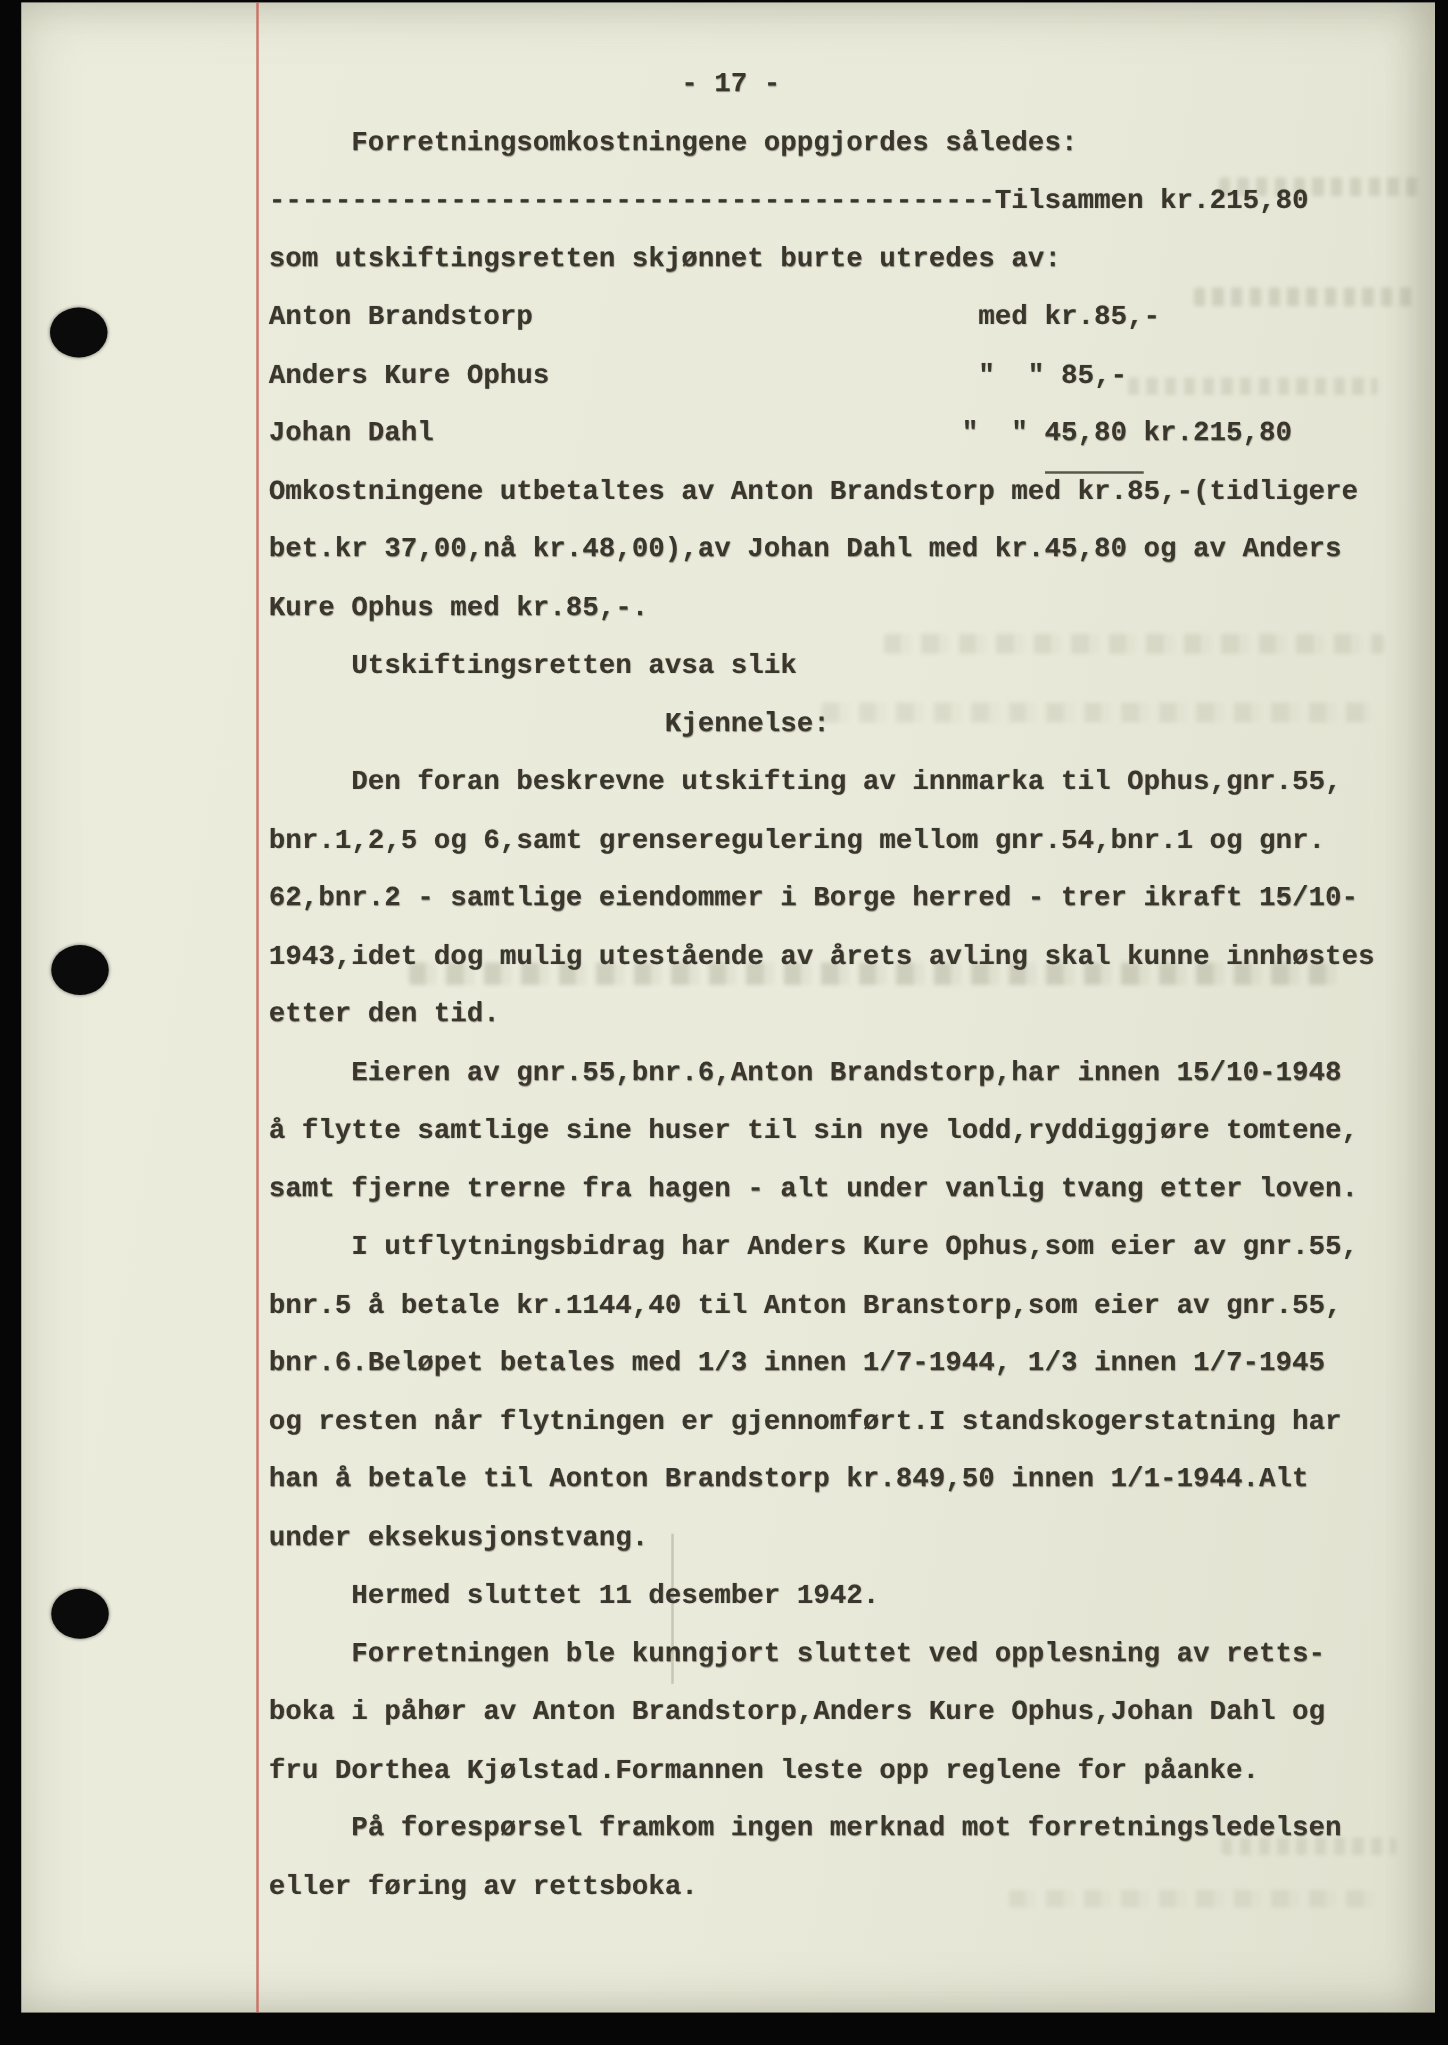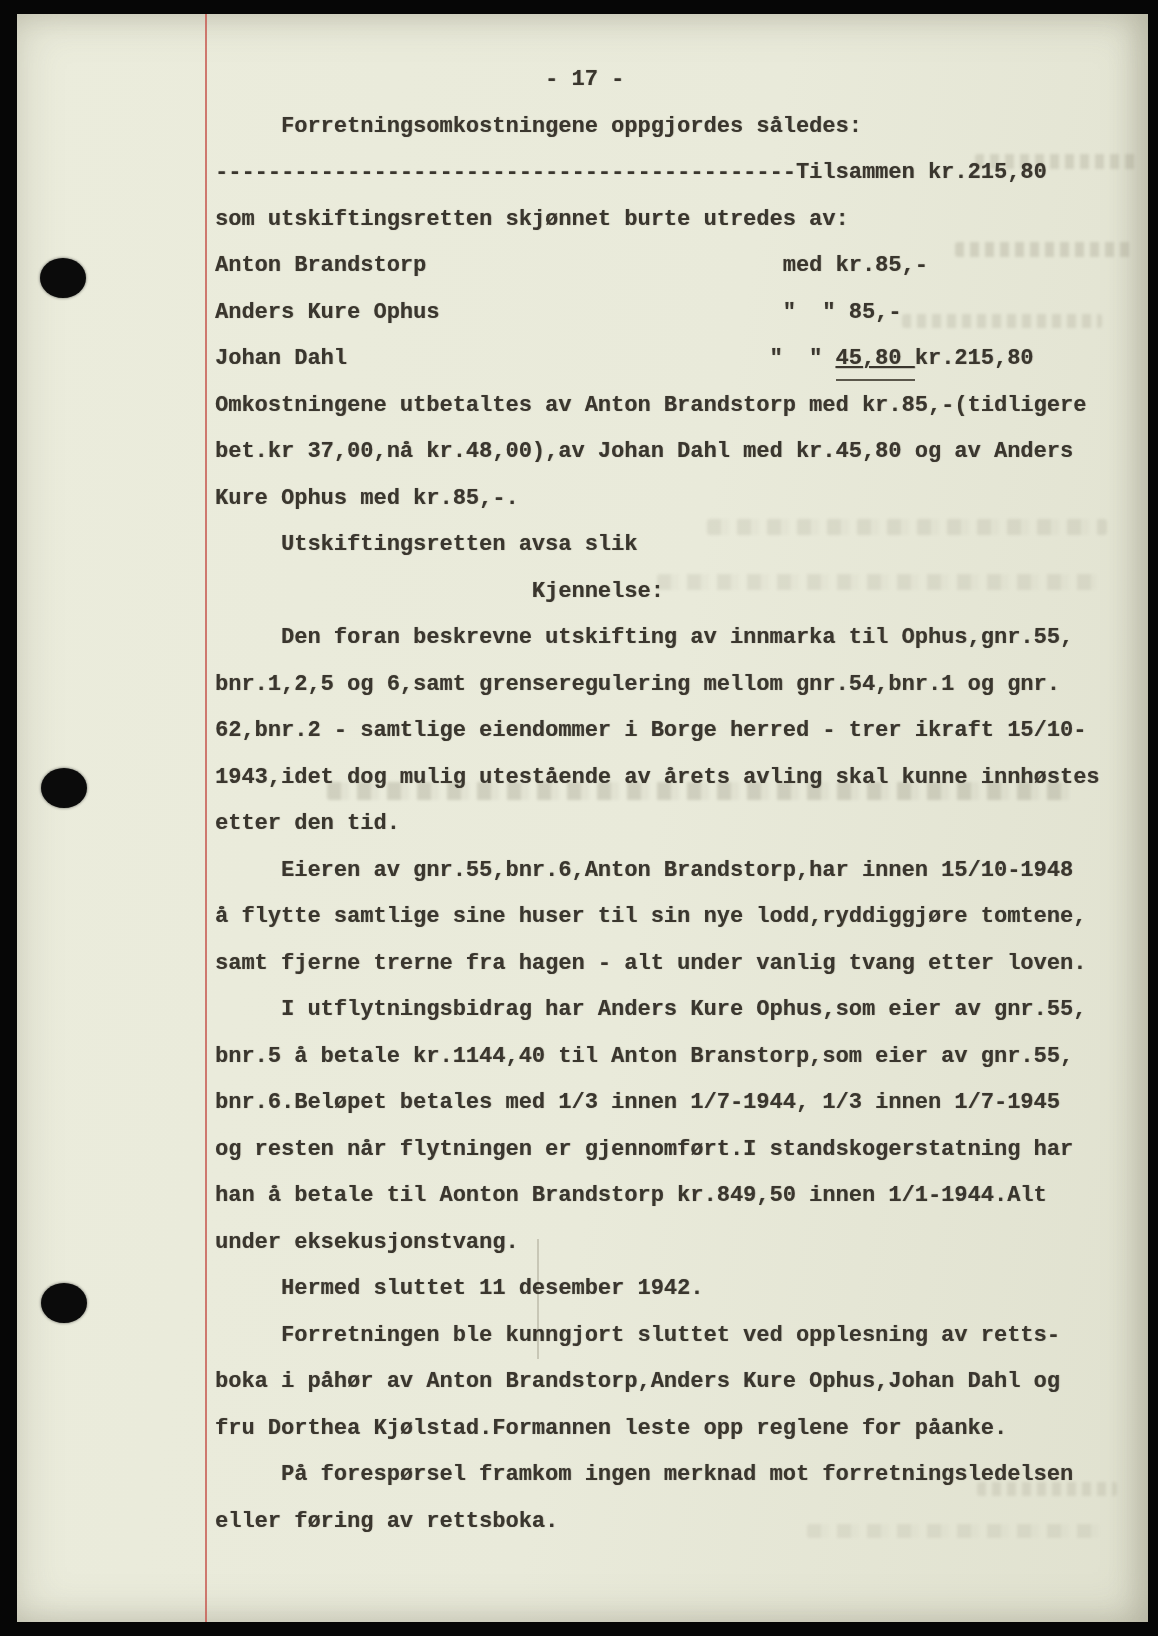--- a/index.html
+++ b/index.html
@@ -7,21 +7,21 @@
     --paper:#e9eada;
     --ink:#3a362e;
     --margin-line:#c75b52;
     --hole-punch:#0b0b0b;
   }
   html,body{margin:0;padding:0;background:var(--background);}
   body{width:1158px;height:1636px;position:relative;overflow:hidden;
        font-family:"Liberation Mono","DejaVu Sans Mono",monospace;}
   .frame{position:absolute;inset:0;background:var(--background);}
   .paper{
-    position:absolute;left:17px;top:14px;width:1131px;height:1608px;
+    position:absolute;left:17px;top:2px;width:1131px;height:1608px;
     background:linear-gradient(100deg,#ebecdc 0%,var(--paper) 55%,#e0e1cf 100%);
     box-shadow:inset 0 0 46px rgba(120,114,92,.28), inset -14px 0 26px rgba(95,90,70,.18);
   }
   .margin-line{
     position:absolute;left:188px;top:0;width:2px;height:100%;
     background:var(--margin-line);opacity:.8;
   }
   .hole{
     position:absolute;width:46px;height:40px;border-radius:50%;
     background:var(--hole-punch);box-shadow:0 0 3px rgba(0,0,0,.6);
@@ -29,21 +29,21 @@
   .hole-1{left:23px;top:244px;}
   .hole-2{left:24px;top:754px;}
   .hole-3{left:24px;top:1269px;}
   .textblock{
     position:absolute;left:198px;top:52px;width:920px;
     font-size:22px;font-weight:700;color:var(--ink);
     white-space:pre;letter-spacing:0;
     text-shadow:0.4px 0.4px 0.9px rgba(55,50,40,.55);
   }
   .line{height:46.5px;line-height:27px;}
-  .u{border-bottom:2px solid rgba(55,50,40,.8);padding-bottom:8px;text-decoration:underline;}
+  .u{border-bottom:2px solid rgba(55,50,40,.8);padding-bottom:18px;}
   .smudge{
     position:absolute;filter:blur(1.6px);border-radius:3px;
     background:repeating-linear-gradient(90deg,rgba(108,102,82,.55) 0 9px,transparent 9px 15px);
   }
   .smudge-band{
     background:repeating-linear-gradient(90deg,rgba(100,95,75,.5) 0 14px,rgba(100,95,75,.15) 14px 22px,transparent 22px 30px);
   }
   .crease{
     position:absolute;background:rgba(140,135,115,.35);filter:blur(.6px);
   }

